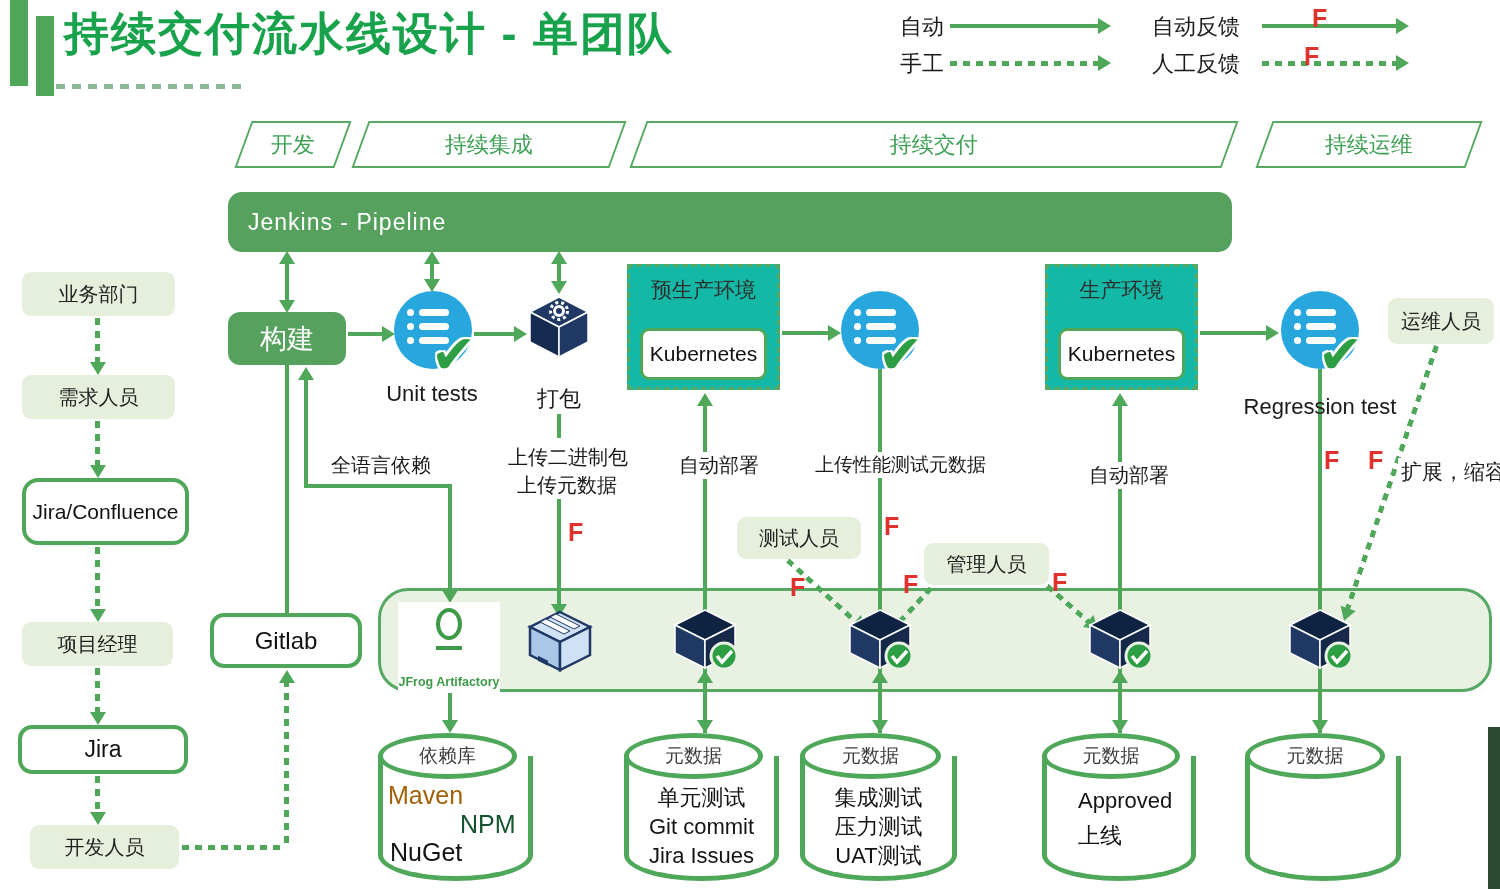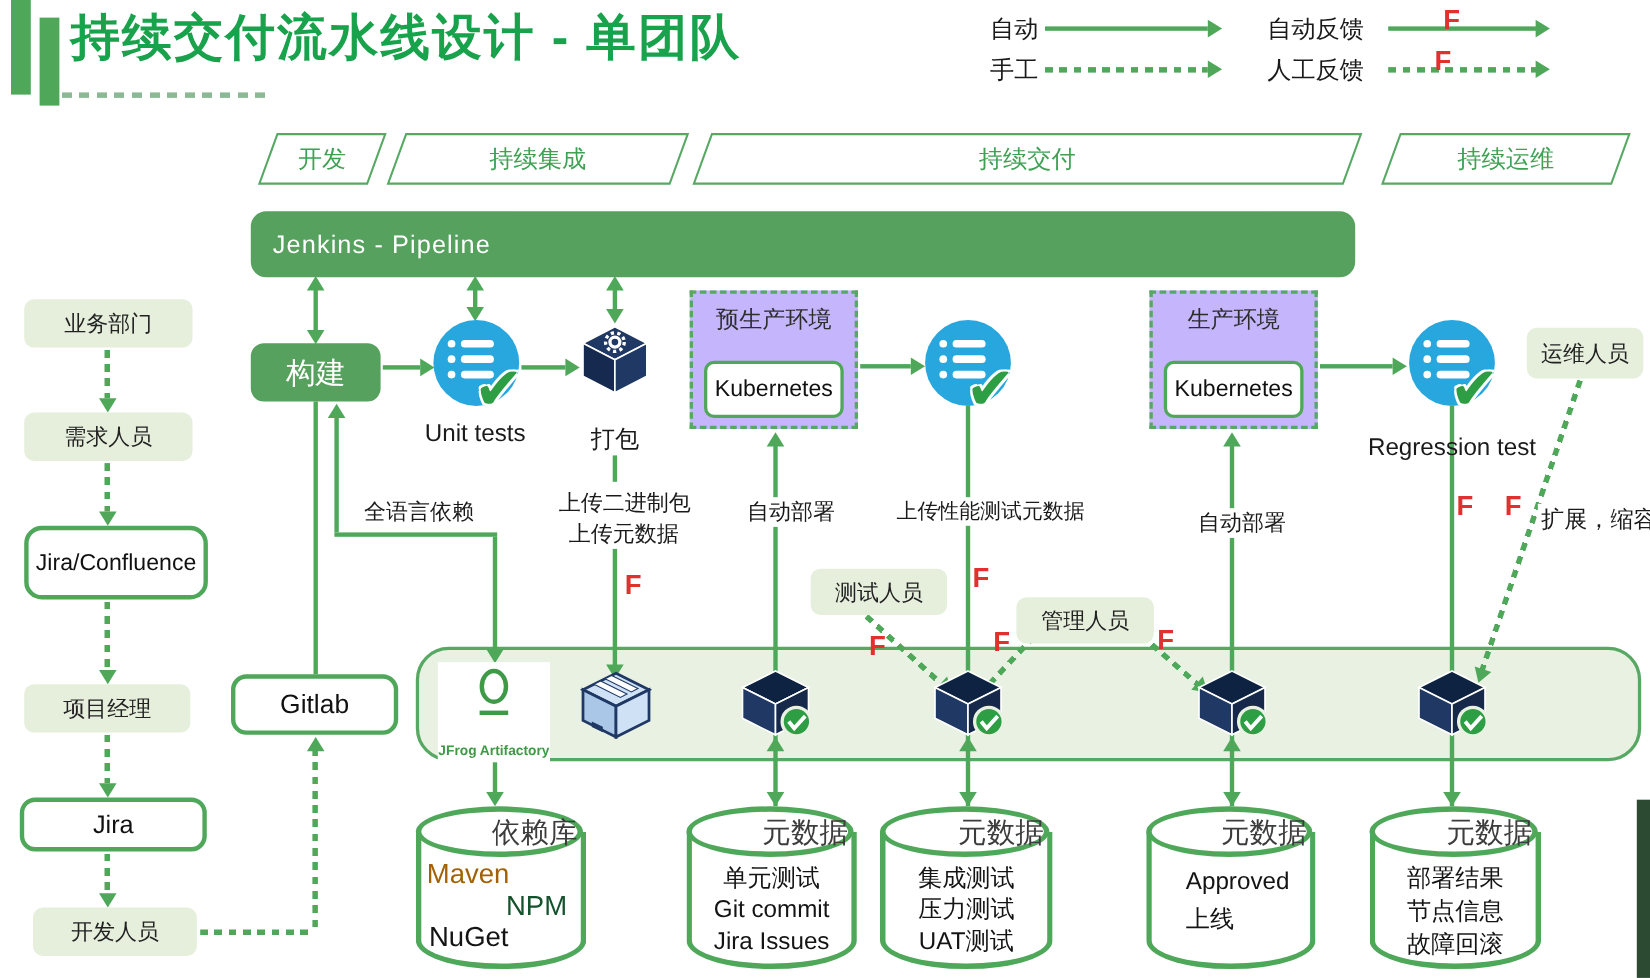--- a/index.html
+++ b/index.html
@@ -22,21 +22,21 @@
   .dwrap .dtri{position:absolute;right:0;top:-8px;width:0;height:0;border-top:8px solid transparent;border-bottom:8px solid transparent;border-left:13px solid var(--g)}
   
   .tri{position:absolute;width:0;height:0;z-index:2}
   .tri.up{border-left:8px solid transparent;border-right:8px solid transparent;border-bottom:13px solid var(--g)}
   .tri.down{border-left:8px solid transparent;border-right:8px solid transparent;border-top:13px solid var(--g)}
   .tri.right{border-top:8px solid transparent;border-bottom:8px solid transparent;border-left:13px solid var(--g)}
   
   .pbox{position:absolute;background:var(--lg);border-radius:9px;display:flex;align-items:center;justify-content:center;font-size:20px;color:#222;z-index:3}
   .wbox{position:absolute;background:#fff;border:4px solid var(--g);border-radius:14px;display:flex;align-items:center;justify-content:center;font-size:23px;color:#111;z-index:3}
   .k8s{position:absolute;background:#fff;border:3px solid var(--g);border-radius:9px;display:flex;align-items:center;justify-content:center;font-size:21px;color:#111;z-index:3}
-  .envbox{position:absolute;border:3px dashed var(--gd);background:#c4b5fd;z-index:2}
+  .envbox{position:absolute;border:3px dashed var(--gd);background:#14b8a6;z-index:2}
   .envlabel{position:absolute;left:0;right:0;top:9px;text-align:center;font-size:21px;color:#2d2d2d}
   .phase{position:absolute;border:2.5px solid var(--gd);transform:skewX(-20deg);display:flex;align-items:center;justify-content:center;background:#fff}
   .phase>span{transform:skewX(20deg);color:#3fa154;font-size:22px}
   .llabel{position:absolute;background:#fff;padding:0 5px;font-size:20px;color:var(--ink);z-index:4;white-space:nowrap}
   .plain{position:absolute;font-size:20px;color:var(--ink);z-index:4;white-space:nowrap}
   .fmark{position:absolute;color:var(--red);font-size:25px;font-weight:bold;z-index:5;line-height:1}
   
   .tcircle{position:absolute;width:78px;height:78px;border-radius:50%;background:var(--blue);z-index:3}
   .tcircle .dot{position:absolute;width:7px;height:7px;border-radius:50%;background:#fff}
   .tcircle .bar{position:absolute;width:30px;height:7px;border-radius:3.5px;background:#fff}
@@ -45,21 +45,21 @@
   
   .strip{position:absolute;left:378px;top:588px;width:1114px;height:104px;border:3px solid var(--gd);border-radius:30px;background:var(--strip);z-index:0}
   
   .jfrog{position:absolute;left:398px;top:602px;width:102px;height:91px;background:#fff;z-index:3}
   .jfrog .oval{position:absolute;left:38px;top:6px;width:26px;height:32px;border:4px solid #3f9a47;border-radius:50%}
   .jfrog .bar{position:absolute;left:38px;top:44px;width:26px;height:4px;background:#3f9a47}
   .jfrog .txt{position:absolute;left:0;right:0;bottom:4px;text-align:center;font-size:12.5px;font-weight:bold;color:#3f9a47}
   
   .cyl{position:absolute;z-index:3}
   .cyl .cbody{position:absolute;left:0;right:0;top:23px;bottom:0;background:#fff;border:5px solid var(--g);border-top:none;border-radius:0 0 50% 50%/0 0 26px 26px}
-  .cyl .ctop{position:absolute;left:0;right:3px;top:0;height:46px;background:#fff;border:5px solid var(--g);border-radius:50%;display:flex;align-items:center;justify-content:flex-end;font-size:26px;color:#3c3c3c}
+  .cyl .ctop{position:absolute;left:0;right:16px;top:0;height:46px;background:#fff;border:5px solid var(--g);border-radius:50%;display:flex;align-items:center;justify-content:center;font-size:19px;color:#3c3c3c}
   .cyl .citems{position:absolute;left:0;right:0;top:50px;text-align:center;font-size:22px;line-height:29px;color:#141414}
   .jenkins{position:absolute;left:228px;top:192px;width:1004px;height:60px;background:#56a15e;border-radius:14px;display:flex;align-items:center;color:#fff;font-size:23px;padding-left:20px;letter-spacing:1px;z-index:2}
   .buildbox{position:absolute;left:228px;top:312px;width:118px;height:53px;background:#56a15e;border-radius:12px;display:flex;align-items:center;justify-content:center;color:#fff;font-size:27px;z-index:3}
 </style>
 </head>
 <body>
 
 <div id="canvas">
 
   <div class="abs" style="left:10px;top:0;width:18px;height:86px;background:var(--g)"></div>
@@ -392,22 +392,17 @@
       <div>Approved</div>
       <div>上线</div>
     </div>
   </div>
 
   <div class="cyl" style="left:1245px;top:733px;width:156px;height:148px">
     <div class="cbody"></div>
     <div class="ctop">
         <span>元数据</span>
       </div>
-    <div class="citems" style="line-height:30px">
-      <div>部署结果</div>
-      <div>节点信息</div>
-      <div>故障回滚</div>
-    </div>
   </div>
 
   <div class="abs" style="left:1488px;top:727px;width:12px;height:162px;background:#2c4a31"></div>
 
 </div>
 
 </body></html>

